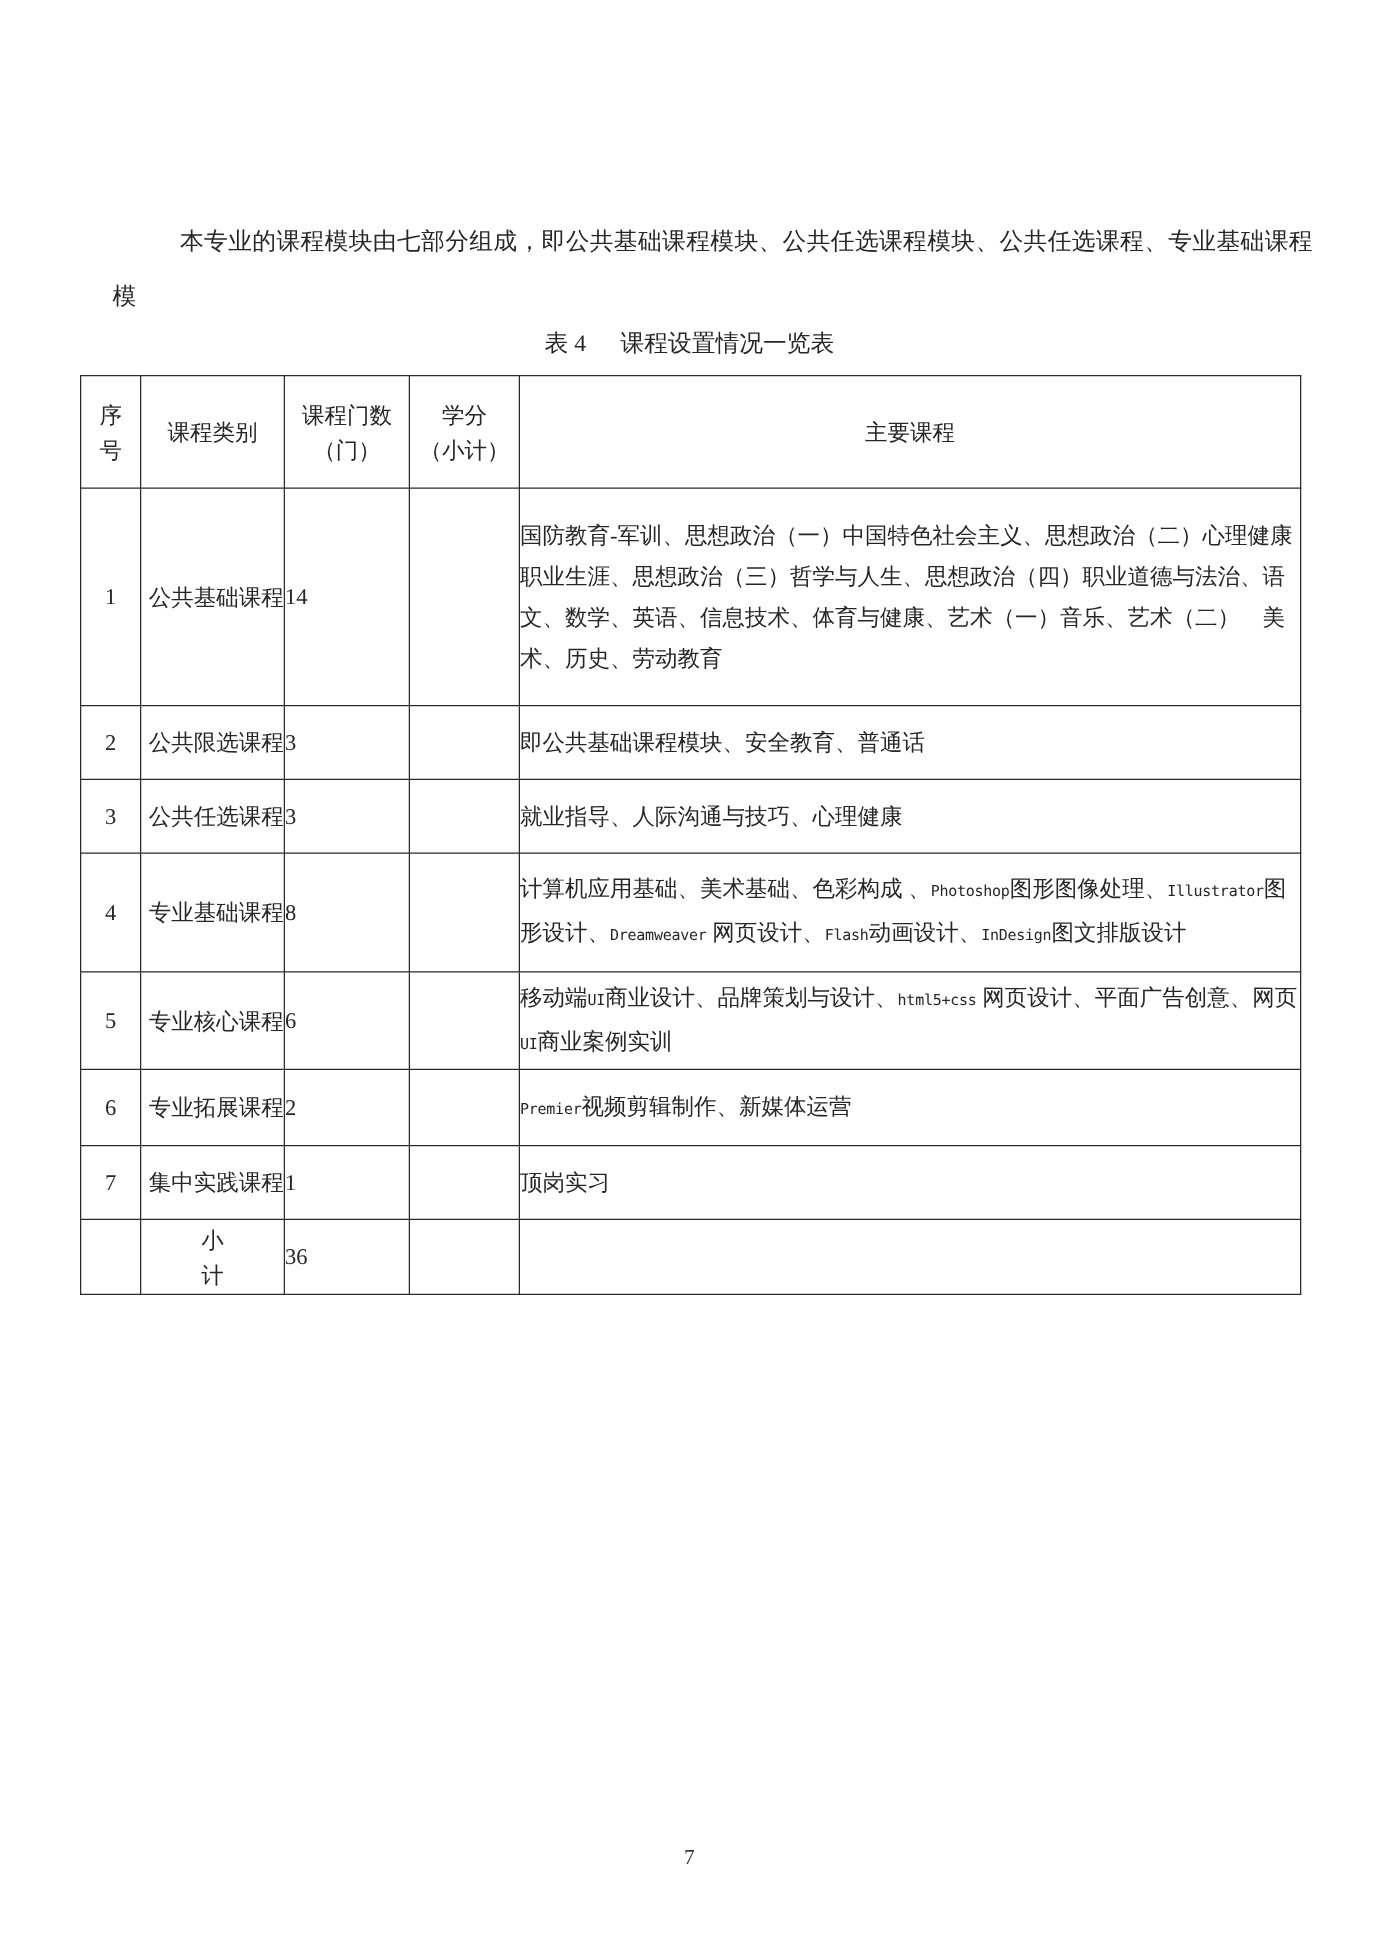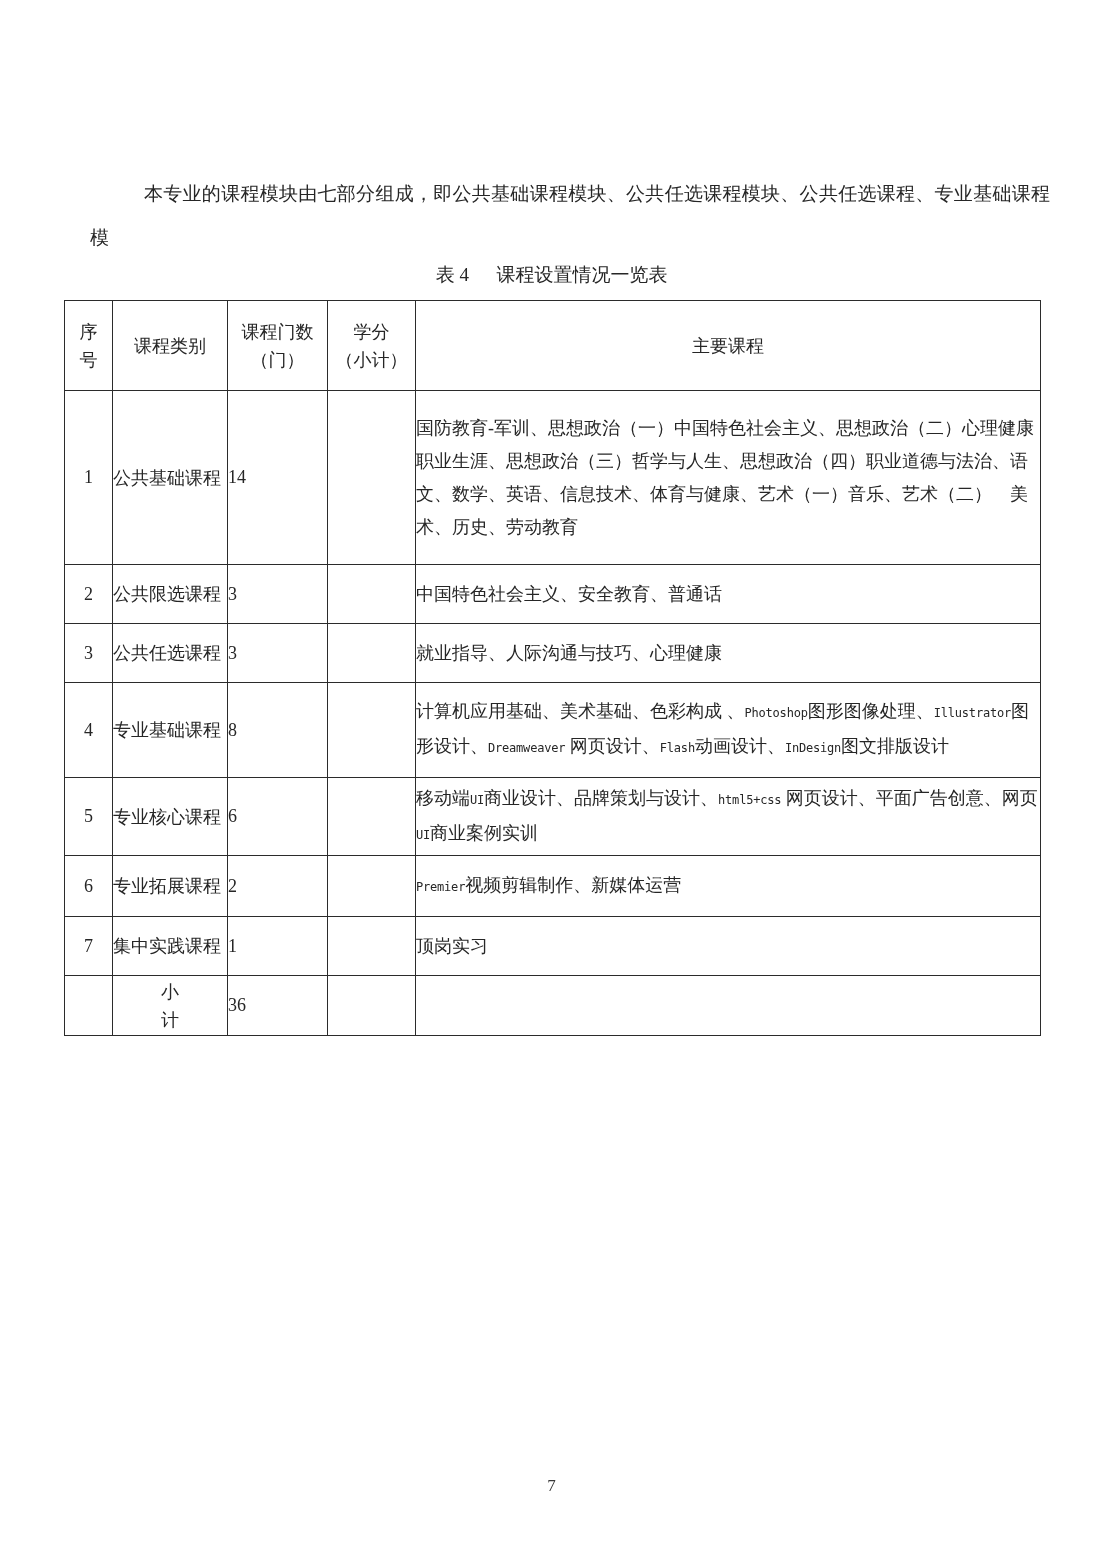--- a/index.html
+++ b/index.html
@@ -89,21 +89,21 @@
     padding: 8px 2px;
     font-size: 18px;
   }
   .hdr-stack { display: block; }
 
   .idx-cell {
     text-align: center;
     font-size: 18px;
   }
   .cat-cell {
-    text-align: left;
+    text-align: right;
     line-height: 28px;
     padding: 4px 6px;
     font-size: 18px;
   }
   .count-cell {
     text-align: left;
     font-size: 18px;
   }
   .credit-cell { }
   .main-cell {
@@ -192,21 +192,21 @@
         <td class="count-cell">14</td>
         <td class="credit-cell"></td>
         <td class="main-cell">国防教育-军训、思想政治（一）中国特色社会主义、思想政治（二）心理健康职业生涯、思想政治（三）哲学与人生、思想政治（四）职业道德与法治、语文、数学、英语、信息技术、体育与健康、艺术（一）音乐、艺术（二）　美术、历史、劳动教育</td>
       </tr>
 
       <tr class="r2">
         <td class="idx-cell">2</td>
         <td class="cat-cell">公共限选课程</td>
         <td class="count-cell">3</td>
         <td class="credit-cell"></td>
-        <td class="main-cell">中国特色社会主义、安全教育、普通话</td>
+        <td class="main-cell">即公共基础课程模块、安全教育、普通话</td>
       </tr>
 
       <tr class="r3">
         <td class="idx-cell">3</td>
         <td class="cat-cell">公共任选课程</td>
         <td class="count-cell">3</td>
         <td class="credit-cell"></td>
         <td class="main-cell">就业指导、人际沟通与技巧、心理健康</td>
       </tr>
 

